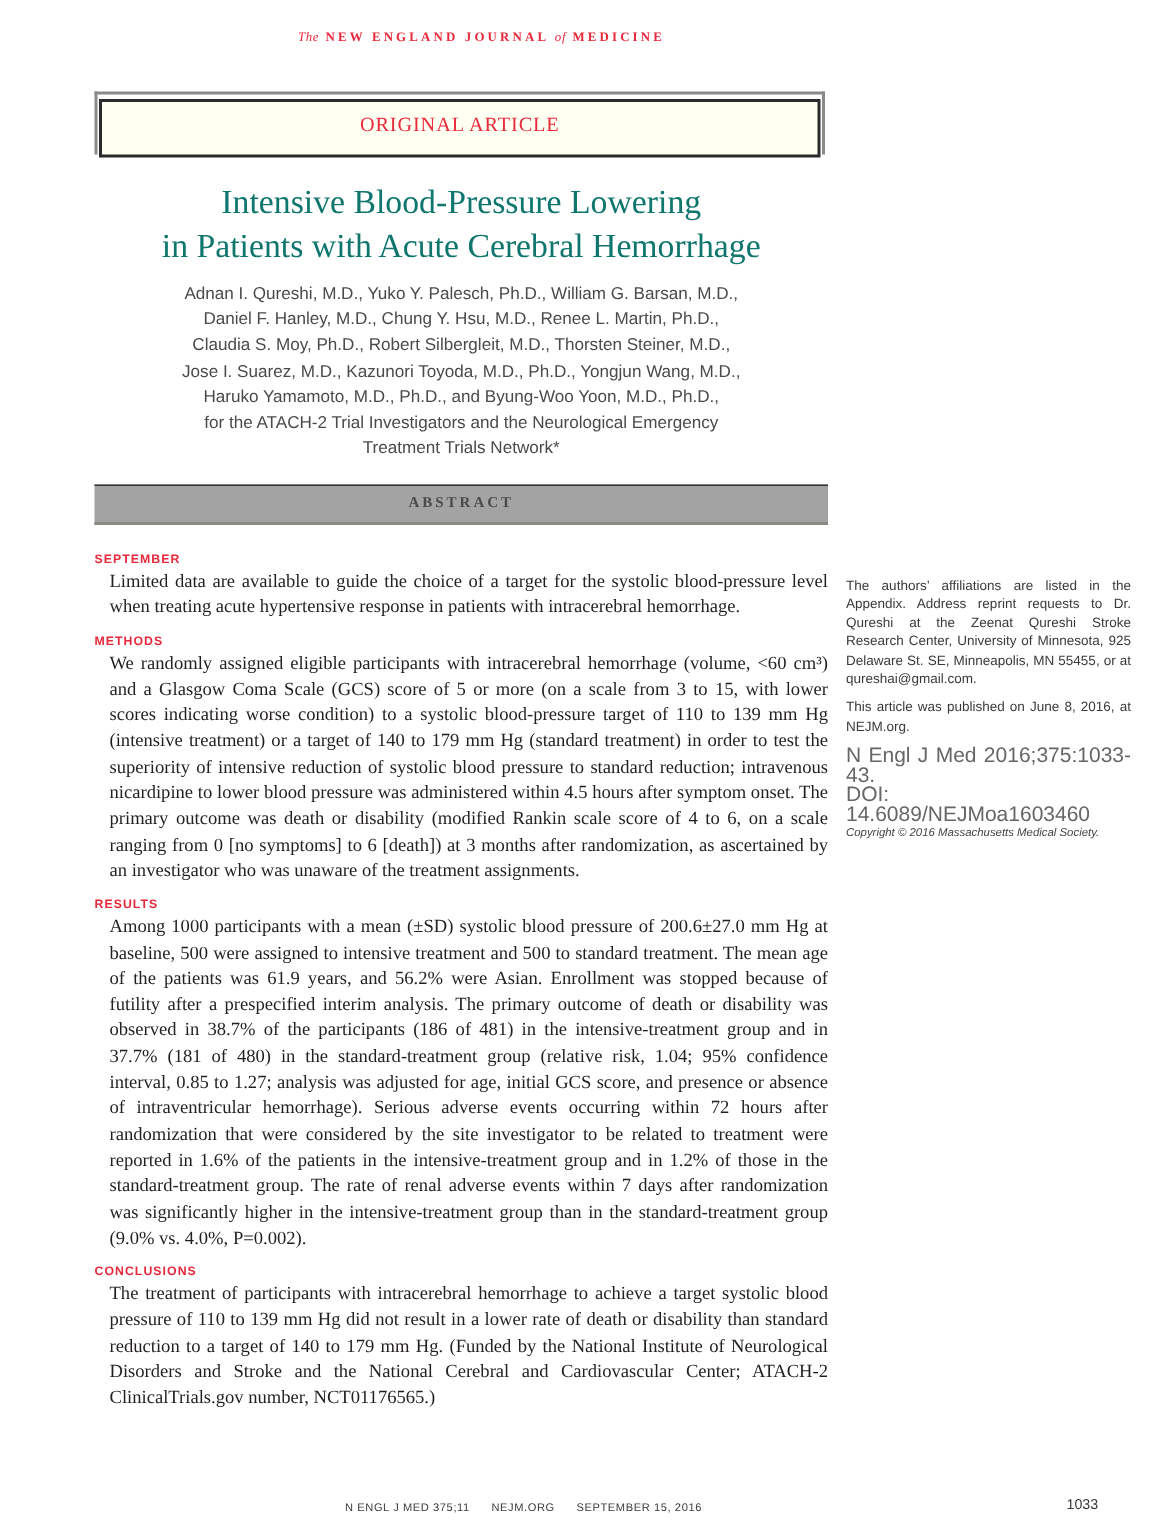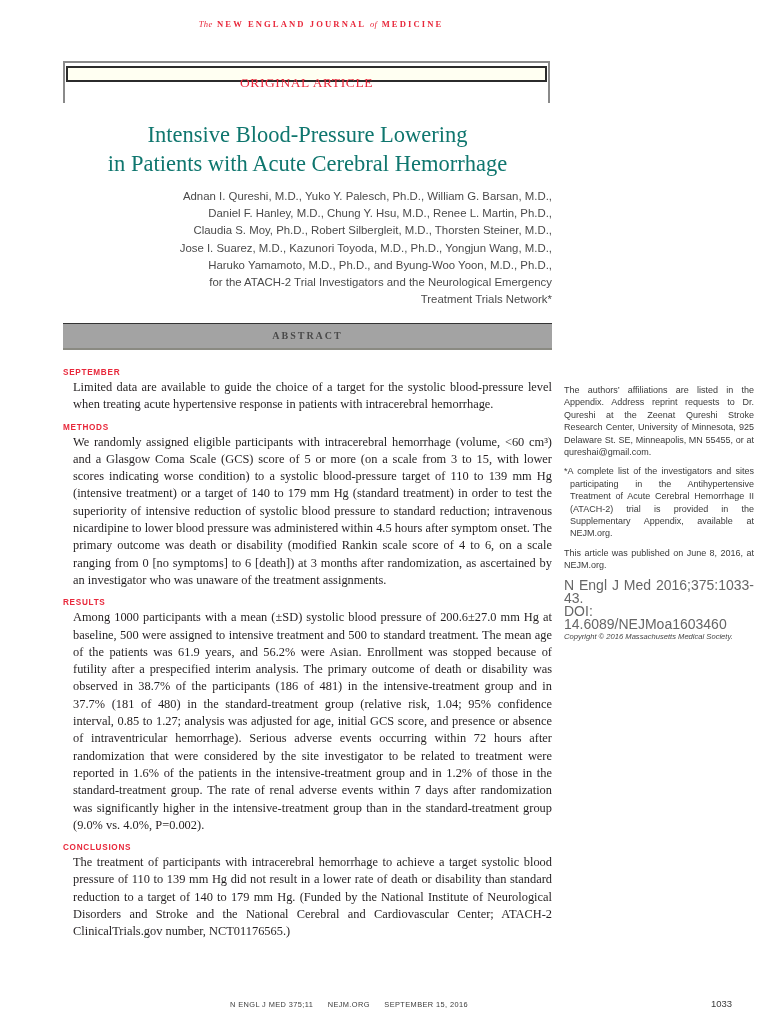--- a/index.html
+++ b/index.html
@@ -41,21 +41,21 @@
     border-top: 2px solid #8a8a8a;
     border-left: 2px solid #8a8a8a;
     border-right: 2px solid #8a8a8a;
     box-sizing: border-box;
   }
   .article-box-inner {
     position: absolute;
     left: 66px;
     top: 66px;
     width: 481px;
-    height: 16px;
+    height: 39px;
     border: 2px solid #2b2b2b;
     background: #fffff2;
     box-sizing: border-box;
     text-align: center;
     line-height: 29px;
     font-family: "Liberation Serif", serif;
     font-size: 13.5px;
     color: #e8283b;
     letter-spacing: 0.6px;
   }
@@ -68,21 +68,21 @@
     font-family: "Liberation Serif", serif;
     font-size: 22.5px;
     line-height: 29px;
     color: #0f766e;
   }
   .authors {
     position: absolute;
     top: 188px;
     left: 63px;
     width: 489px;
-    text-align: right;
+    text-align: center;
     font-family: "Liberation Sans", "DejaVu Sans", sans-serif;
     font-size: 11.4px;
     line-height: 17.2px;
     color: #4a4a4a;
   }
   .abstract-band {
     position: absolute;
     left: 63px;
     top: 323px;
     width: 489px;
@@ -218,21 +218,20 @@
     <p class="sec-text">Among 1000 participants with a mean (±SD) systolic blood pressure of 200.6±27.0 mm Hg at baseline, 500 were assigned to intensive treatment and 500 to standard treatment. The mean age of the patients was 61.9 years, and 56.2% were Asian. Enrollment was stopped because of futility after a prespecified interim analysis. The primary outcome of death or disability was observed in 38.7% of the participants (186 of 481) in the intensive-treatment group and in 37.7% (181 of 480) in the standard-treatment group (relative risk, 1.04; 95% confidence interval, 0.85 to 1.27; analysis was adjusted for age, initial GCS score, and presence or absence of intraventricular hemorrhage). Serious adverse events occurring within 72 hours after randomization that were considered by the site investigator to be related to treatment were reported in 1.6% of the patients in the intensive-treatment group and in 1.2% of those in the standard-treatment group. The rate of renal adverse events within 7 days after randomization was significantly higher in the intensive-treatment group than in the standard-treatment group (9.0% vs. 4.0%, P=0.002).</p>
   </div>
   <div>
     <p class="sec-head">CONCLUSIONS</p>
     <p class="sec-text">The treatment of participants with intracerebral hemorrhage to achieve a target systolic blood pressure of 110 to 139 mm Hg did not result in a lower rate of death or disability than standard reduction to a target of 140 to 179 mm Hg. (Funded by the National Institute of Neurological Disorders and Stroke and the National Cerebral and Cardiovascular Center; ATACH-2 ClinicalTrials.gov number, NCT01176565.)</p>
   </div>
 </div>
 
 <div class="side-col">
   <p>The authors’ affiliations are listed in the Appendix. Address reprint requests to Dr. Qureshi at the Zeenat Qureshi Stroke Research Center, University of Minnesota, 925 Delaware St. SE, Minneapolis, MN 55455, or at qureshai@gmail.com.</p>
-  <p class="footnote">*A complete list of the investigators and sites participating in the Antihypertensive Treatment of Acute Cerebral Hemorrhage II (ATACH-2) trial is provided in the Supplementary Appendix, available at NEJM.org.</p>
   <p>This article was published on June 8, 2016, at NEJM.org.</p>
   <p class="citation">N Engl J Med 2016;375:1033-43.</p>
   <p class="citation">DOI: 14.6089/NEJMoa1603460</p>
   <p class="copyright">Copyright © 2016 Massachusetts Medical Society.</p>
 </div>
 
 <div class="footer">
   <span>N ENGL J MED 375;11</span>
   <span>NEJM.ORG</span>
   <span>SEPTEMBER 15, 2016</span>

